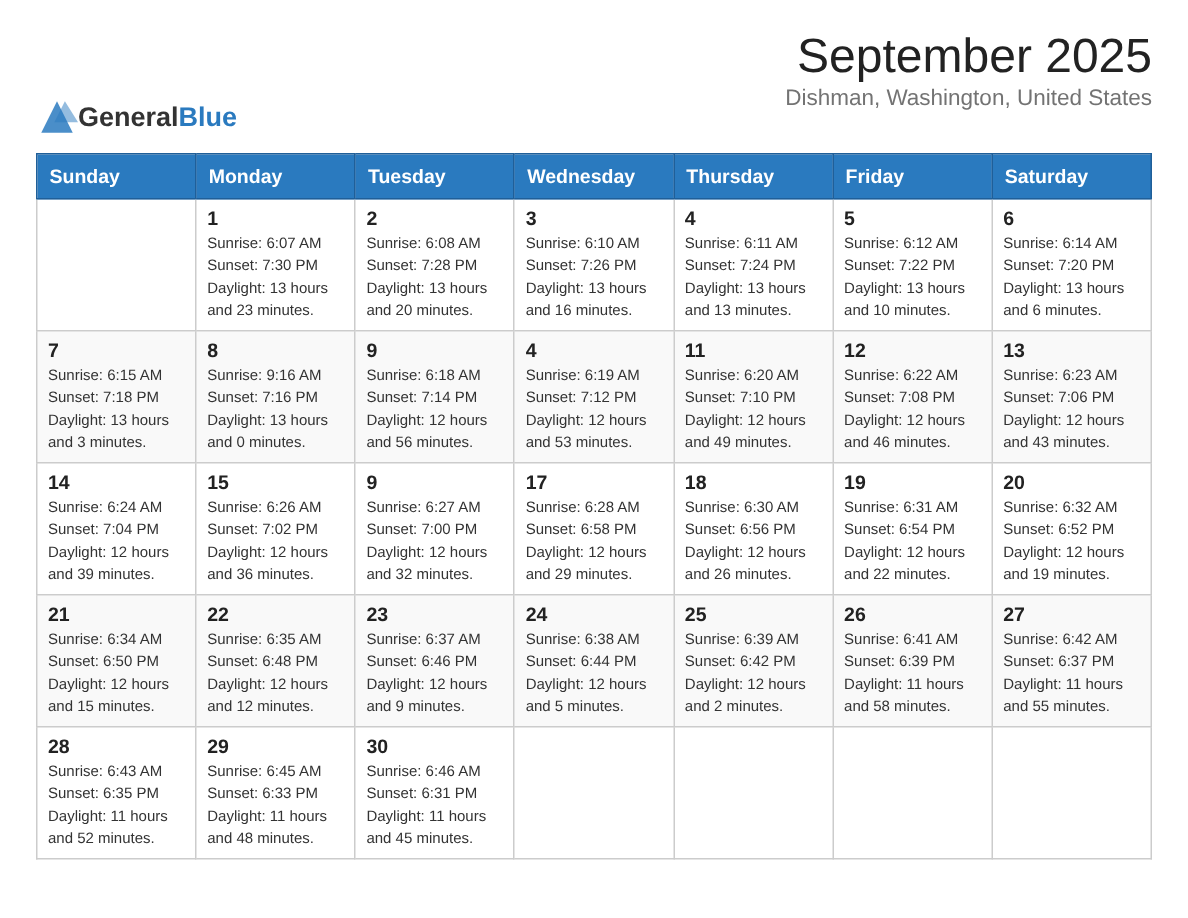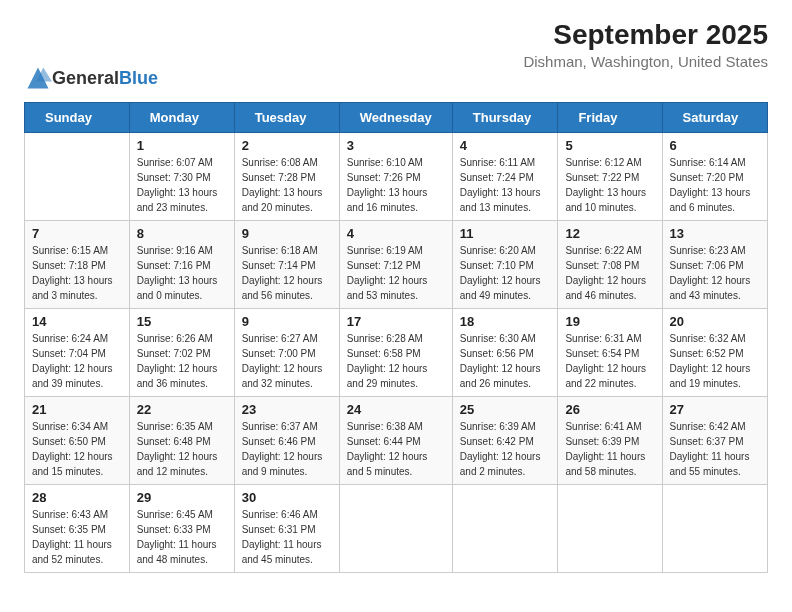--- a/index.html
+++ b/index.html
@@ -17,42 +17,42 @@
       margin-bottom: 10px;
     }
     .logo-icon {
       width: 28px;
       height: 28px;
     }
     .title-section {
       text-align: right;
     }
     .main-title {
-      font-size: 28px;
-      font-weight: bold;
+      font-size: 32px;
+      font-weight: normal;
       color: #222;
       line-height: 1.1;
     }
     .subtitle {
       font-size: 15px;
       color: #737373;
       margin-top: 2px;
     }
     .calendar {
       width: 100%;
       border-collapse: collapse;
       border: 1px solid #ccc;
     }
     .calendar th {
       background-color: #2a7abf;
       color: #fff;
       font-size: 13px;
       font-weight: bold;
       text-align: left;
-      padding: 7px 20px;
+      padding: 7px 8px;
       border: 1px solid #1f5f99;
     }
     .calendar td {
       vertical-align: top;
       border: 1px solid #ccc;
       padding: 5px 7px;
       width: calc(100% / 7);
       min-height: 80px;
       font-size: 10.5px;
       color: #333;

